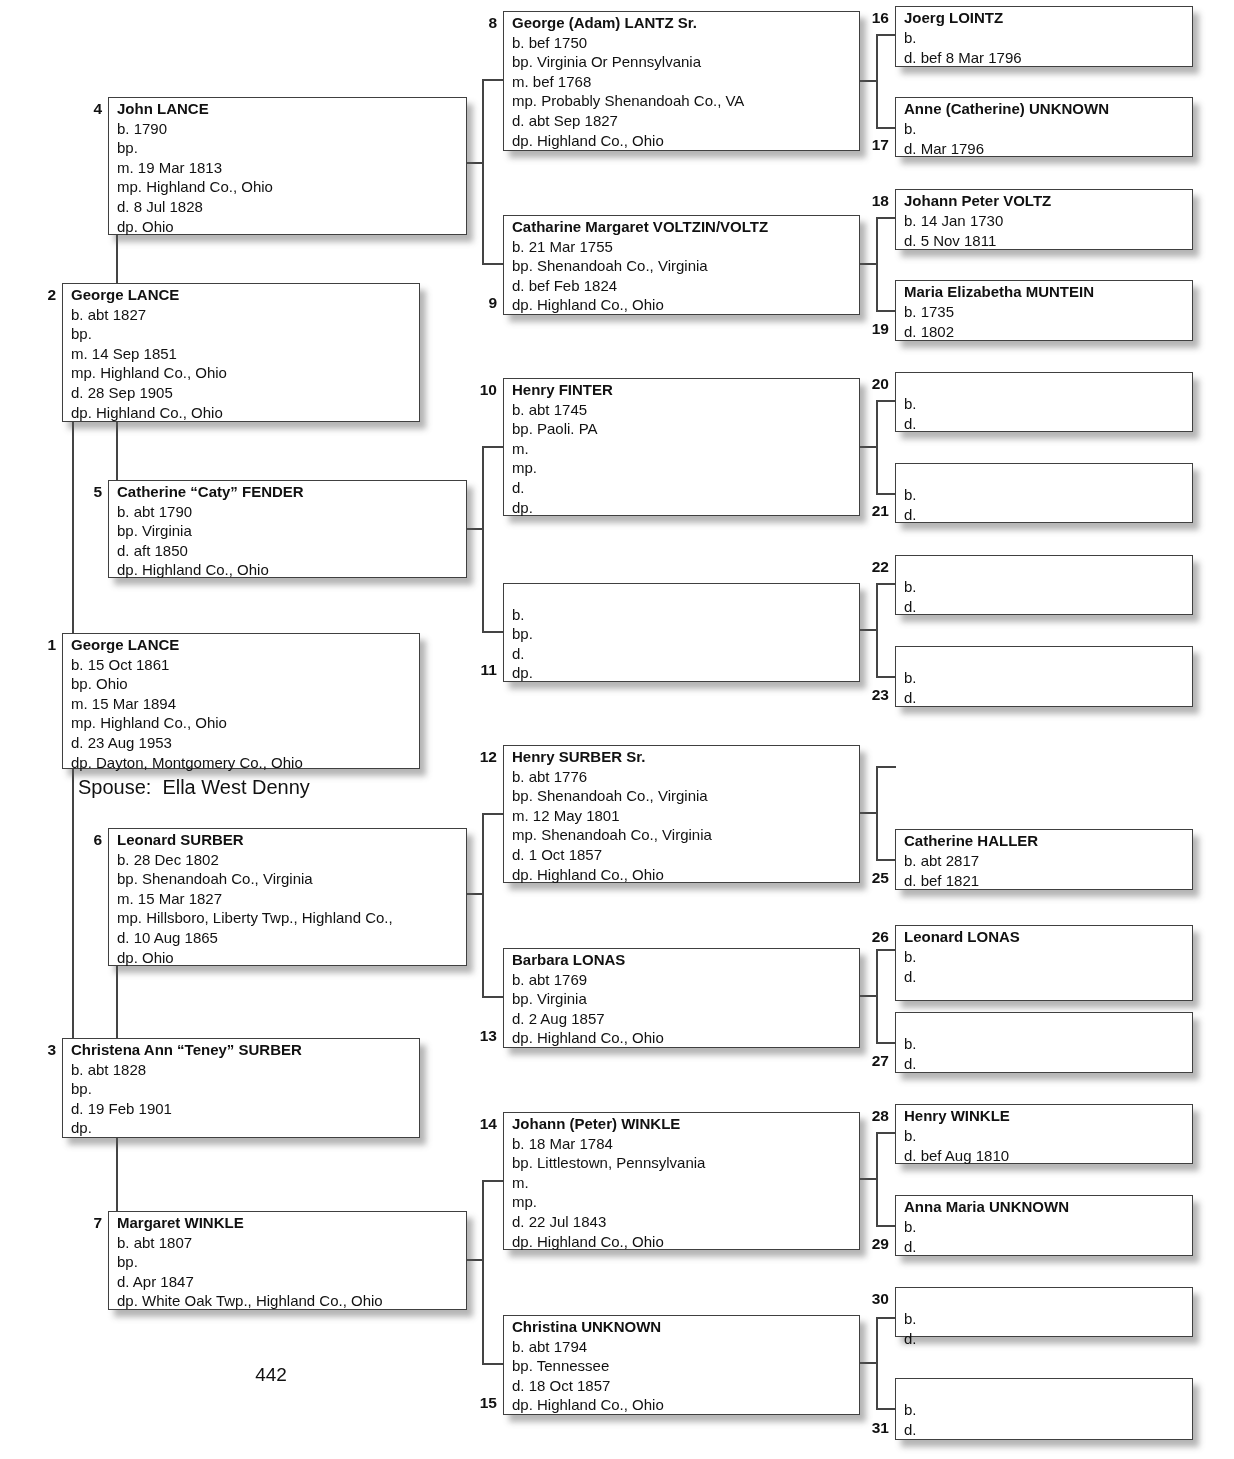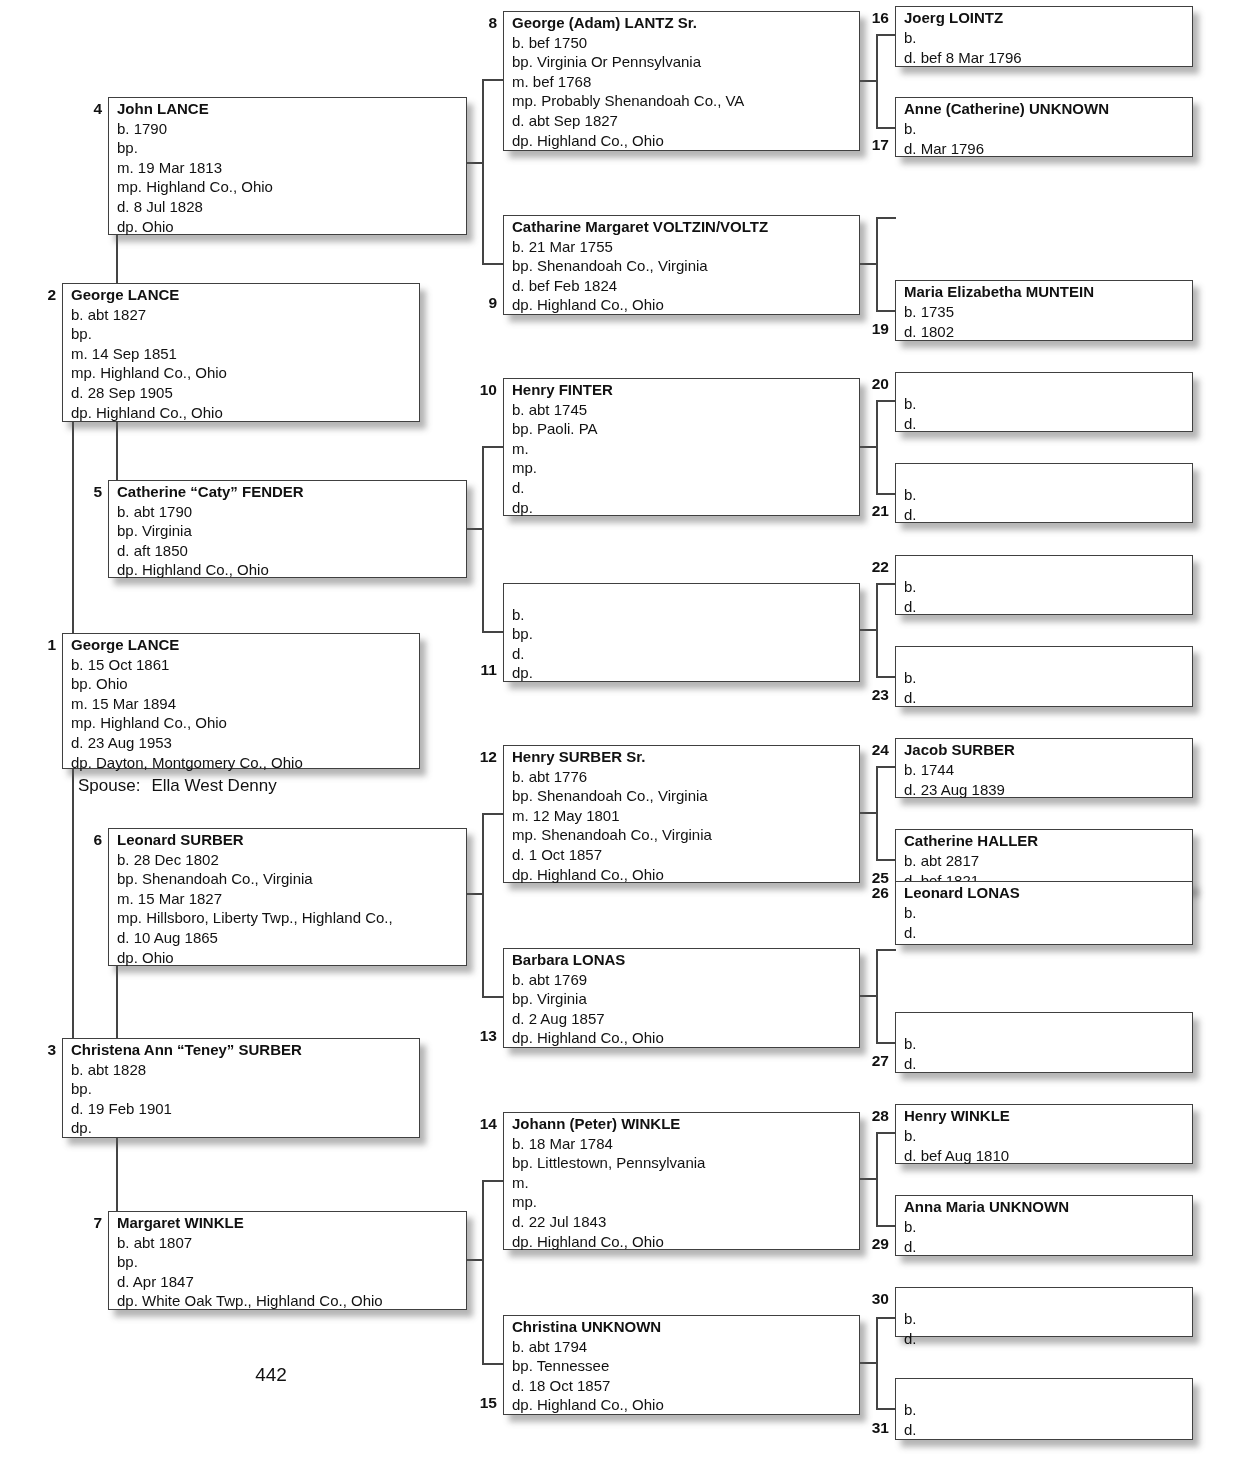--- a/index.html
+++ b/index.html
@@ -16,21 +16,21 @@
   .r3 .ln{height:20px;line-height:20px;}
   .nm{font-weight:bold;}
   .num{
     position:absolute;width:32px;left:-39px;text-align:right;
     font-weight:bold;font-size:15.5px;line-height:20px;
   }
   .num.top{top:1px;}
   .num.bot{bottom:1px;}
   .hline{position:absolute;height:2px;background:#444;z-index:1;}
   .vline{position:absolute;width:2px;background:#444;z-index:1;}
-  .spouse{position:absolute;left:78px;top:776px;font-size:17px;z-index:2;}
+  .spouse{position:absolute;left:78px;top:776px;font-size:20px;z-index:2;}
   .spouse .sp-name{margin-left:11px;}
   .pagenum{position:absolute;left:246px;top:1364px;width:50px;text-align:center;font-size:19px;z-index:2;}
 </style>
 </head>
 <body>
 
 <div id="page">
 
   <div class="vline" style="left:116px;top:235px;height:245px"></div>
   <div class="vline" style="left:72px;top:422px;height:616px"></div>
@@ -257,20 +257,26 @@
     <div class="ln">d. bef 8 Mar 1796</div>
   </div>
 
   <div class="pbox r3" style="left:895px;top:97px;width:298px;height:60px">
     <span class="num bot">17</span>
     <div class="ln nm">Anne (Catherine) UNKNOWN</div>
     <div class="ln">b.</div>
     <div class="ln">d. Mar 1796</div>
   </div>
 
+  <div class="pbox r3" style="left:895px;top:189px;width:298px;height:61px">
+    <span class="num top">18</span>
+    <div class="ln nm">Johann Peter VOLTZ</div>
+    <div class="ln">b. 14 Jan 1730</div>
+    <div class="ln">d. 5 Nov 1811</div>
+  </div>
 
   <div class="pbox r3" style="left:895px;top:280px;width:298px;height:61px">
     <span class="num bot">19</span>
     <div class="ln nm">Maria Elizabetha MUNTEIN</div>
     <div class="ln">b. 1735</div>
     <div class="ln">d. 1802</div>
   </div>
 
   <div class="pbox r3" style="left:895px;top:372px;width:298px;height:60px">
     <span class="num top">20</span>
@@ -293,35 +299,29 @@
     <div class="ln">d.</div>
   </div>
 
   <div class="pbox r3" style="left:895px;top:646px;width:298px;height:61px">
     <span class="num bot">23</span>
     <div class="ln nm"></div>
     <div class="ln">b.</div>
     <div class="ln">d.</div>
   </div>
 
-  <div class="pbox r3" style="left:895px;top:738px;width:298px;height:60px">
-    <span class="num top">24</span>
-    <div class="ln nm">Jacob SURBER</div>
-    <div class="ln">b. 1744</div>
-    <div class="ln">d. 23 Aug 1839</div>
-  </div>
 
   <div class="pbox r3" style="left:895px;top:829px;width:298px;height:61px">
     <span class="num bot">25</span>
     <div class="ln nm">Catherine HALLER</div>
     <div class="ln">b. abt 2817</div>
     <div class="ln">d. bef 1821</div>
   </div>
 
-  <div class="pbox r3" style="left:895px;top:881px;width:298px;height:64px">
+  <div class="pbox r3" style="left:895px;top:925px;width:298px;height:76px">
     <span class="num top">26</span>
     <div class="ln nm">Leonard LONAS</div>
     <div class="ln">b.</div>
     <div class="ln">d.</div>
   </div>
 
   <div class="pbox r3" style="left:895px;top:1012px;width:298px;height:61px">
     <span class="num bot">27</span>
     <div class="ln nm"></div>
     <div class="ln">b.</div>

